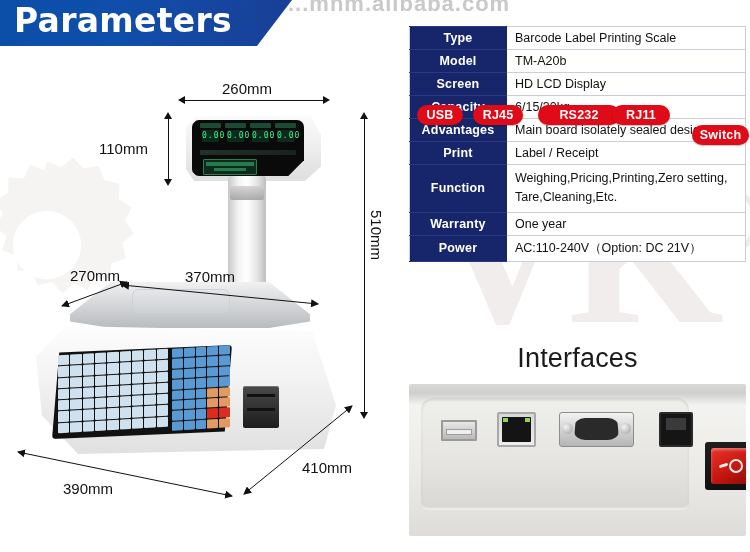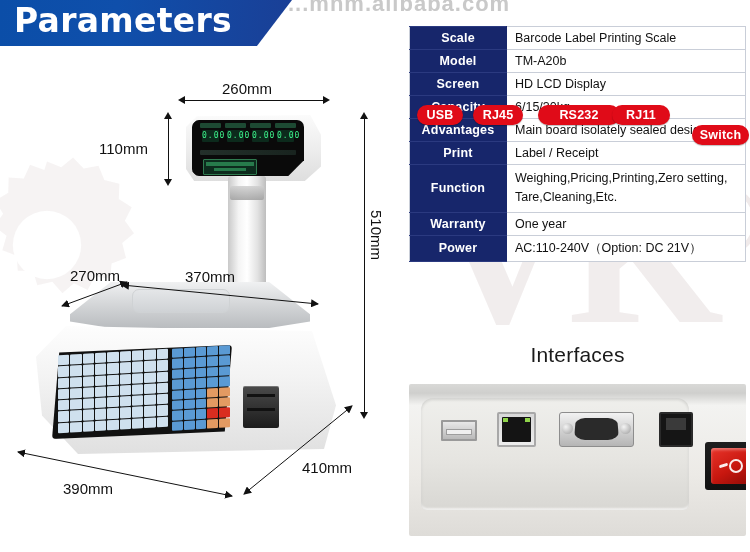--- a/index.html
+++ b/index.html
@@ -56,21 +56,21 @@
   }
   .spec td.v{
     color:#111;padding:4px 0 4px 8px;text-align:left;background:#fff;
     border-left:1px solid #17266b;
   }
   .spec td.v2{padding-top:4px;padding-bottom:4px;line-height:1.55;}
 
   
   .if-title{
     position:absolute;left:409px;top:343px;width:337px;text-align:center;
-    font-size:21px;color:#1a1a1a;letter-spacing:.2px;
+    font-size:27px;color:#1a1a1a;letter-spacing:.2px;
   }
   .if-panel{
     position:absolute;left:409px;top:384px;width:337px;height:152px;overflow:hidden;
     background:linear-gradient(180deg,#d9d9d7 0%,#cfcfcd 6%,#f3f3f1 14%,#eceae6 60%,#dedcd8 100%);
     border-radius:2px;
   }
   .if-recess{
     position:absolute;left:12px;top:14px;width:268px;height:112px;
     background:linear-gradient(180deg,#efefec 0%,#e6e5e1 55%,#d8d7d3 100%);
     border-radius:12px 12px 6px 6px;
@@ -413,21 +413,21 @@
     </svg>
     <div class="dim" style="left:70px;top:267px;">270mm</div>
     <div class="dim" style="left:185px;top:268px;">370mm</div>
     <div class="dim" style="left:302px;top:459px;">410mm</div>
     <div class="dim" style="left:63px;top:480px;">390mm</div>
   </div>
 
   <table class="spec">
     <tbody>
       <tr>
-          <td class="k">Scale</td>
+          <td class="k">Type</td>
           <td class="v">Barcode Label Printing Scale</td>
         </tr>
       <tr>
           <td class="k">Model</td>
           <td class="v">TM-A20b</td>
         </tr>
       <tr>
           <td class="k">Screen</td>
           <td class="v">HD LCD Display</td>
         </tr>

